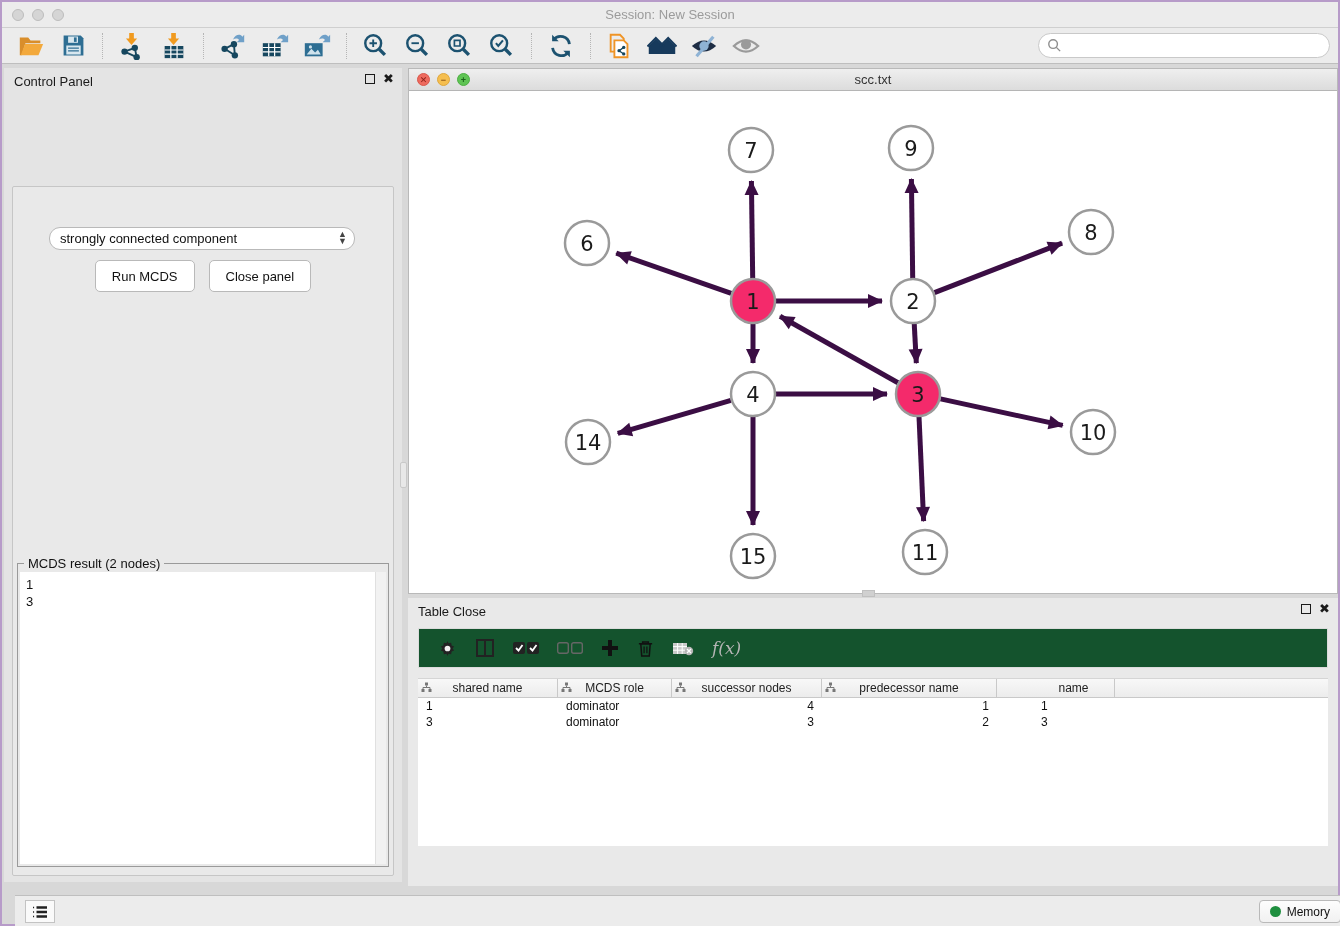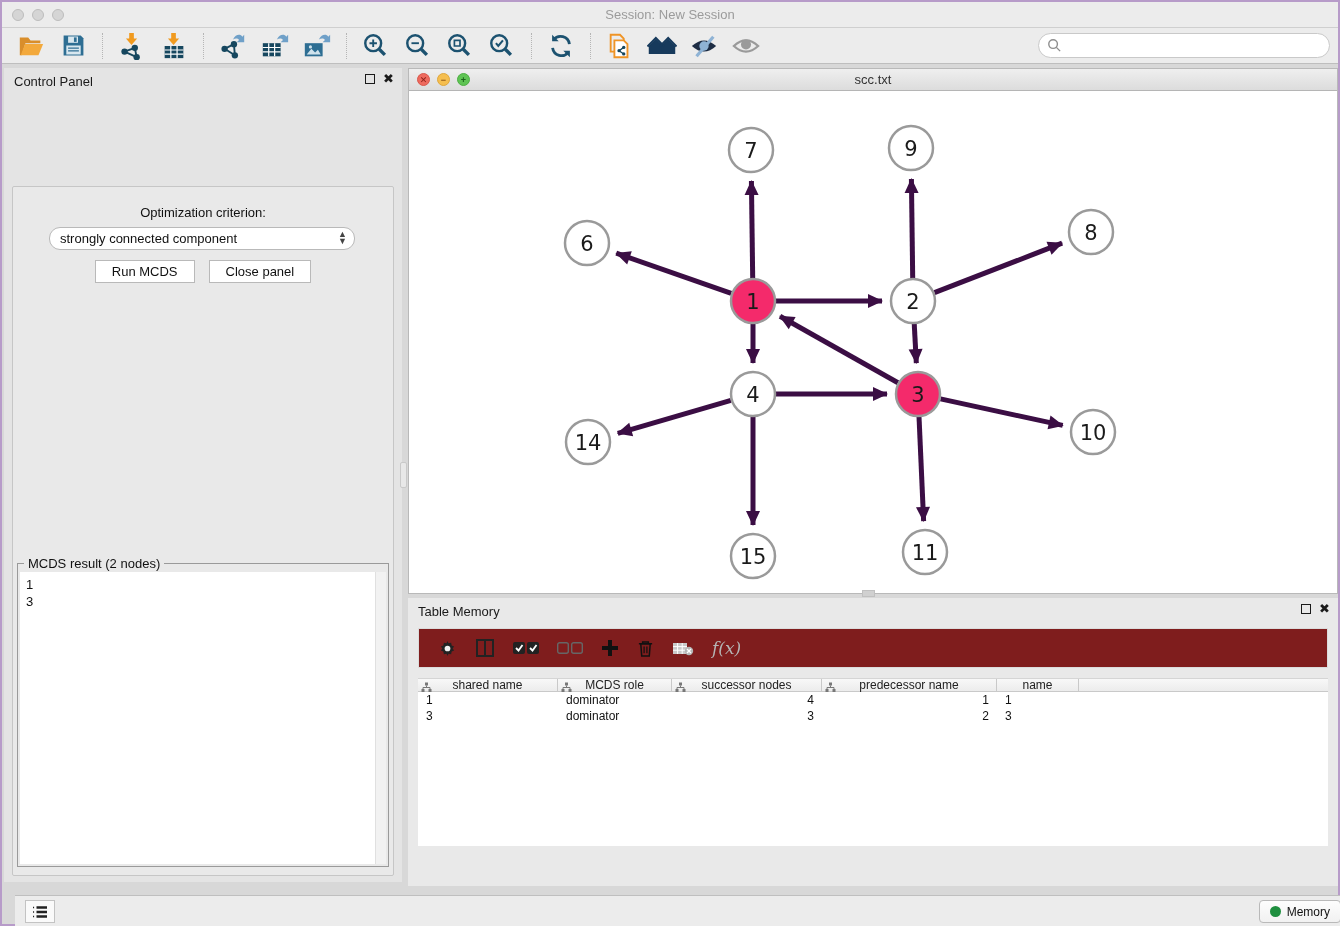--- a/index.html
+++ b/index.html
@@ -31,21 +31,21 @@
   .ctl-tabs { position:absolute; left:0; top:96px; width:100%; display:flex; justify-content:center; }
   .tabgroup { display:flex; border:1px solid #b9b9b9; border-radius:6px; overflow:hidden; background:#fff; }
   .tabgroup .tab { padding:3px 14px; font-size:13px; font-weight:600; color:#1a1a1a; background:#fff; border-left:1px solid #c4c4c4; cursor:default; }
   .tabgroup .tab:first-child { border-left:none; }
   .tabgroup .tab.active { background:#dedede; color:#bdbdbd; }
   .ctl-body { position:absolute; left:8px; top:118px; right:8px; bottom:6px; background:#e9e9e9; border:1px solid #c6c6c6; border-radius:2px; }
   .opt-label { position:absolute; left:0; right:0; top:18px; text-align:center; font-size:13px; color:#111; }
   .dropdown { position:absolute; left:36px; right:38px; top:40px; height:23px; background:#fff; border:1px solid #b9b9b9; border-radius:11px; display:flex; align-items:center; padding:0 22px 0 10px; font-size:13px; color:#111; }
   .dd-arrows { position:absolute; right:7px; top:3px; display:flex; flex-direction:column; line-height:7px; font-size:9px; color:#444; }
   .btn-row { position:absolute; left:0; right:0; top:73px; display:flex; justify-content:center; gap:14px; }
-  .mac-btn { height:23px; padding:0 16px; background:#fff; border:1px solid #b9b9b9; border-radius:0; font-size:13px; color:#111; display:flex; align-items:center; cursor:default; }
+  .mac-btn { height:32px; padding:0 16px; background:#fff; border:1px solid #b9b9b9; border-radius:5px; font-size:13px; color:#111; display:flex; align-items:center; cursor:default; }
   .result-group { position:absolute; left:4px; right:4px; top:376px; bottom:8px; border:1px solid #9a9a9a; background:#e9e9e9;padding-left:44px; }
   .result-legend { position:absolute; left:6px; top:-8px; background:#e9e9e9; padding:0 4px; font-size:13px; color:#111; }
   .result-inner { position:absolute; left:2px; right:13px; top:8px; bottom:2px; background:#fff; font-size:13px; color:#111; padding:4px 6px; line-height:17px; }
   .result-scroll { position:absolute; right:2px; top:8px; bottom:2px; width:11px; background:#f2f2f2; border-left:1px solid #e0e0e0; }
 
   
   .splitter { position:absolute; left:398px; top:460px; width:7px; height:26px; background:#e8e8e8; border:1px solid #c9c9c9; border-radius:2px; }
 
   
   .net-window { position:absolute; left:406px; top:66px; width:930px; height:526px; background:#fff; border:1px solid #b9b9b9; }
@@ -54,30 +54,30 @@
   .ntl { width:13px; height:13px; border-radius:50%; font-size:9px; font-weight:bold; display:flex; align-items:center; justify-content:center; }
   .ntl.red { background:#ee6a5e; border:1px solid #d9584c; color:#8c211a; }
   .ntl.yellow { background:#f5be4f; border:1px solid #dfa73c; color:#90591a; }
   .ntl.green { background:#5fc454; border:1px solid #4daf43; color:#1c641c; }
   .net-title { position:absolute; left:0; right:0; top:3px; text-align:center; font-size:13px; color:#333; }
   .net-canvas { position:absolute; left:0; top:22px; width:928px; height:502px; background:#fff; }
   .net-resize-handle { position:absolute; left:453px; bottom:-4px; width:13px; height:7px; background:#d0d0d0; border:1px solid #c0c0c0; }
 
   
   .table-panel { position:absolute; left:406px; top:596px; width:930px; height:288px; background:#e9e9e9; }
-  .tp-toolbar { position:absolute; left:10px; right:10px; top:30px; height:40px; background:#7f1d1d; border:1px solid #dcdcdc; display:flex; align-items:center; padding:0 10px; }
+  .tp-toolbar { position:absolute; left:10px; right:10px; top:30px; height:40px; background:#14532d; border:1px solid #dcdcdc; display:flex; align-items:center; padding:0 10px; }
   .tp-icon { margin:0 9px; display:flex; align-items:center; justify-content:center; cursor:default; }
   .tp-fx { font-family:"DejaVu Serif","Liberation Serif",serif; font-style:italic; font-size:17px; color:#b5b5b5; }
   .tbl-wrap { position:absolute; left:10px; right:10px; top:80px; bottom:40px; background:#fff; overflow:hidden; }
-  .tbl-header { display:flex; height:14px; background:linear-gradient(#f8f8f8,#ececec); border-bottom:1px solid #c9c9c9; border-top:1px solid #d5d5d5; }
+  .tbl-header { display:flex; height:20px; background:linear-gradient(#f8f8f8,#ececec); border-bottom:1px solid #c9c9c9; border-top:1px solid #d5d5d5; }
   .th-cell { position:relative; display:flex; align-items:center; justify-content:center; font-size:12px; color:#222; border-right:1px solid #c9c9c9; }
   .th-icon { position:absolute; left:3px; top:3px; }
   .tbl-row { display:flex; height:16px; background:#fff; }
   .td-cell { font-size:12px; color:#111; padding:1px 8px 0 8px; white-space:nowrap; overflow:hidden; }
-  .c1 { width:140px; } .c2 { width:114px; } .c3 { width:150px; text-align:right; } .c4 { width:175px; text-align:right; } .c5 { width:82px; }
+  .c1 { width:140px; } .c2 { width:114px; } .c3 { width:150px; text-align:right; } .c4 { width:175px; text-align:right; } .c5 { width:82px;margin-left:36px; }
   .td-cell.c1, .td-cell.c2, .td-cell.c5 { text-align:left; }
   .tp-tabs { position:absolute; left:0; right:0; top:269px; display:flex; justify-content:center; }
 
   
   .statusbar { position:absolute; left:13px; top:893px; width:100%; height:31px; background:#ececec; border-top:1px solid #bfbfbf; }
   .list-btn { position:absolute; left:10px; top:4px; width:30px; height:23px; background:#fafafa; border:1px solid #c3c3c3; display:flex; align-items:center; justify-content:center; }
   .memory-btn { position:absolute; right:10px; top:4px; height:23px; background:linear-gradient(#fdfdfd,#f1f1f1); border:1px solid #b9b9b9; border-radius:4px; display:flex; align-items:center; gap:6px; padding:0 10px; font-size:12px; color:#111; }
   .mem-dot { width:11px; height:11px; border-radius:50%; background:#1e8e3e; }
 </style>
 </head>
@@ -239,21 +239,20 @@
 
   <div class="control-panel">
     <div class="panel-head">
       <div class="panel-title">Control Panel</div>
       <div class="panel-btns">
         <div class="float-box"></div>
         <div class="close-x">✖</div>
       </div>
     </div>
     <div class="ctl-body">
-      <div class="opt-label">Optimization criterion:</div>
       <div class="dropdown">
         <span>strongly connected component</span>
         <span class="dd-arrows">
             <span>▲</span>
             <span>▼</span>
           </span>
       </div>
       <div class="btn-row">
         <div class="mac-btn">Run MCDS</div>
         <div class="mac-btn">Close panel</div>
@@ -324,21 +323,21 @@
           <text x="344" y="466" text-anchor="middle" dominant-baseline="central" font-size="21" fill="#1a1a1a" font-family="&quot;DejaVu Sans&quot;,sans-serif">15</text>
           <circle cx="516" cy="461" r="22" fill="#ffffff" stroke="#9a9a9a" stroke-width="2.5"></circle>
           <text x="516" y="462" text-anchor="middle" dominant-baseline="central" font-size="21" fill="#1a1a1a" font-family="&quot;DejaVu Sans&quot;,sans-serif">11</text>
         </svg>
     </div>
     <div class="net-resize-handle"></div>
   </div>
 
   <div class="table-panel">
     <div class="panel-head" style="position:absolute;left:0;top:0;width:100%;height:26px;">
-      <div class="panel-title">Table Memory</div>
+      <div class="panel-title">Table Close</div>
       <div class="panel-btns">
         <div class="float-box"></div>
         <div class="close-x">✖</div>
       </div>
     </div>
     <div class="tp-toolbar">
       <div class="tp-icon">
         <svg width="19" height="19" viewBox="0 0 20 20">
             <path d="M10 2l1 2.6 2.8-.6 .6 2.8L17 8l-1.6 2 1.6 2-2.6 1.2-.6 2.8-2.8-.6L10 18l-1-2.6-2.8.6-.6-2.8L3 12l1.6-2L3 8l2.6-1.2.6-2.8 2.8.6z" fill="#222"></path>
             <circle cx="10" cy="10" r="3" fill="#f0f0f0"></circle>

